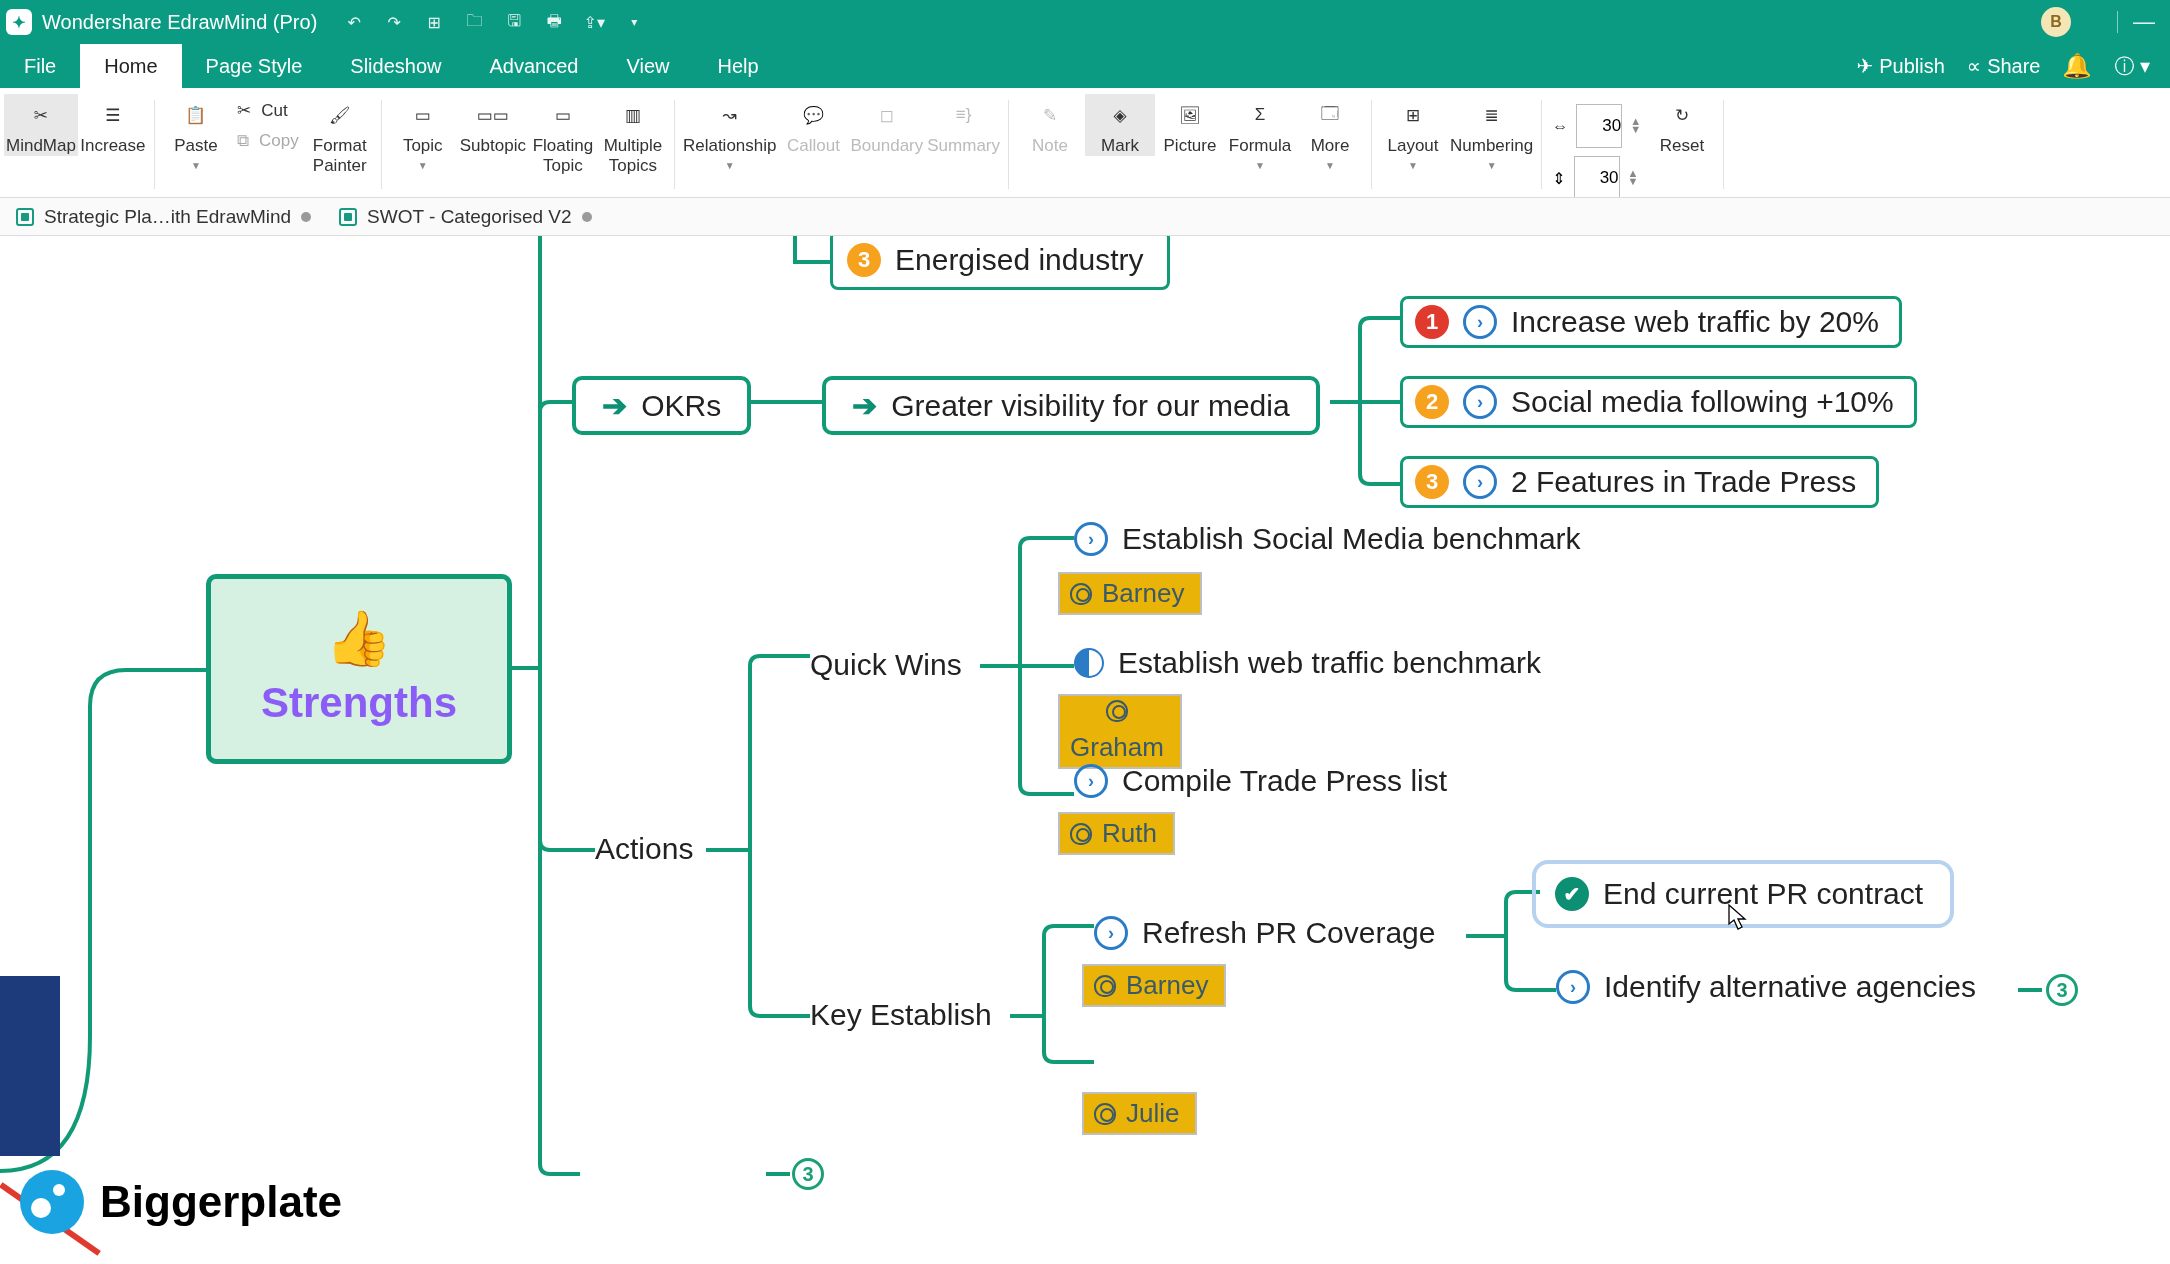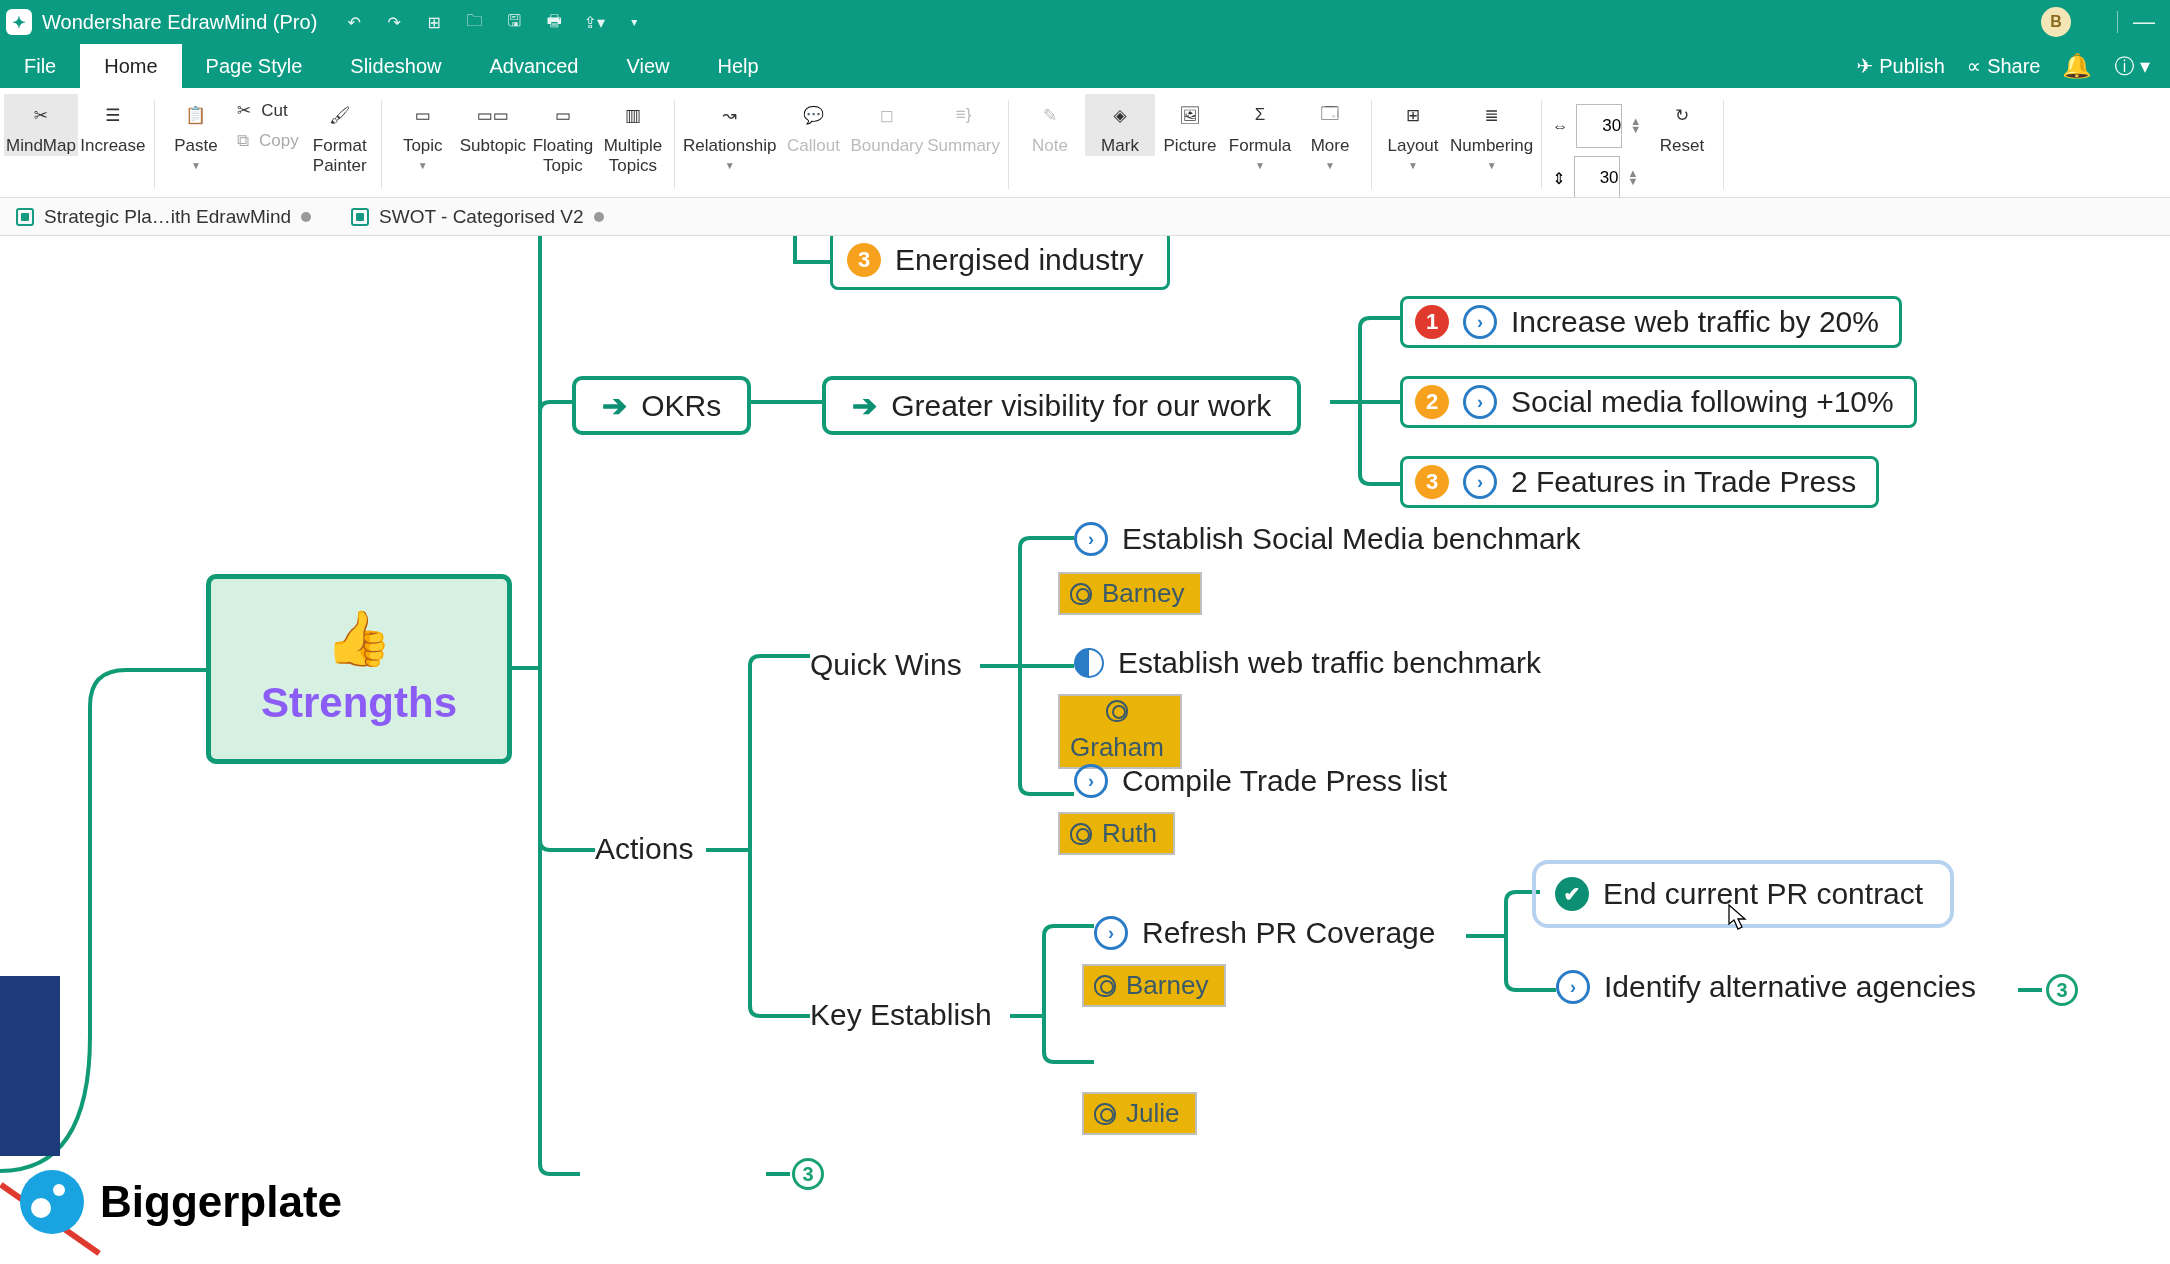--- a/index.html
+++ b/index.html
@@ -34,21 +34,21 @@
 .rbtn .dd { font-size: 10px; color: #888; margin-top: 4px; }
 .rdiv { width: 1px; background: #e2e2e2; margin: 6px 6px; }
 .mini-col { display: flex; flex-direction: column; justify-content: center; gap: 10px; padding: 6px 6px 0; font-size: 17px; color: #333; }
 .mini-row { display: flex; align-items: center; gap: 10px; }
 
 .spin-group { display: flex; flex-direction: column; gap: 8px; padding-top: 10px; margin-left: 4px; }
 .spin-row { display: flex; align-items: center; gap: 8px; }
 .spin-box { width: 46px; height: 44px; border: 1px solid #bbb; background: #fff; font-size: 17px; text-align: right; }
 
 
-.tabstrip { height: 38px; border-bottom: 1px solid #dcdcdc; display: flex; align-items: center; padding-left: 8px; background: #fafafa; gap: 24px; }
+.tabstrip { height: 38px; border-bottom: 1px solid #dcdcdc; display: flex; align-items: center; padding-left: 8px; background: #fafafa; gap: 12px; }
 .doc-tab { display: flex; align-items: center; gap: 10px; font-size: 19px; color: #333; padding: 4px 8px; }
 .doc-tab .dot { width: 10px; height: 10px; border-radius: 50%; background: #9a9a9a; }
 .doc-tab .file-icn { width: 18px; height: 18px; border: 2px solid #179a82; border-radius: 3px; position: relative; }
 .doc-tab .file-icn::after { content: ""; position: absolute; inset: 3px; background: #179a82; border-radius: 1px; }
 
 
 .canvas { position: relative; width: 2170px; height: 1028px; background: #fff; overflow: hidden; }
 .root-node { position: absolute; left: 206px; top: 338px; width: 306px; height: 190px; border: 5px solid #109a75; background: #d6f0e1; border-radius: 10px; display: flex; flex-direction: column; align-items: center; justify-content: center; }
 .root-node .thumb { font-size: 54px; line-height: 1; margin-bottom: 14px; }
 .root-node .label { font-size: 42px; font-weight: 700; color: #8b5cf6; }
@@ -340,21 +340,21 @@
     <div class="label">Strengths</div>
   </div>
 
   <div class="branch-box" style="left:572px; top:140px;">
     <span class="arrow-teal">➔</span>
     <span>OKRs</span>
   </div>
 
   <div class="branch-box" style="left:822px; top:140px;">
     <span class="arrow-teal">➔</span>
-    <span>Greater visibility for our work</span>
+    <span>Greater visibility for our media</span>
   </div>
 
   <div class="leaf" style="left:1400px; top:60px;">
     <span class="num-badge nb-red">1</span>
     <span class="chev-circ">›</span>
     <span>Increase web traffic by 20%</span>
   </div>
   <div class="leaf" style="left:1400px; top:140px;">
     <span class="num-badge nb-orange">2</span>
     <span class="chev-circ">›</span>

